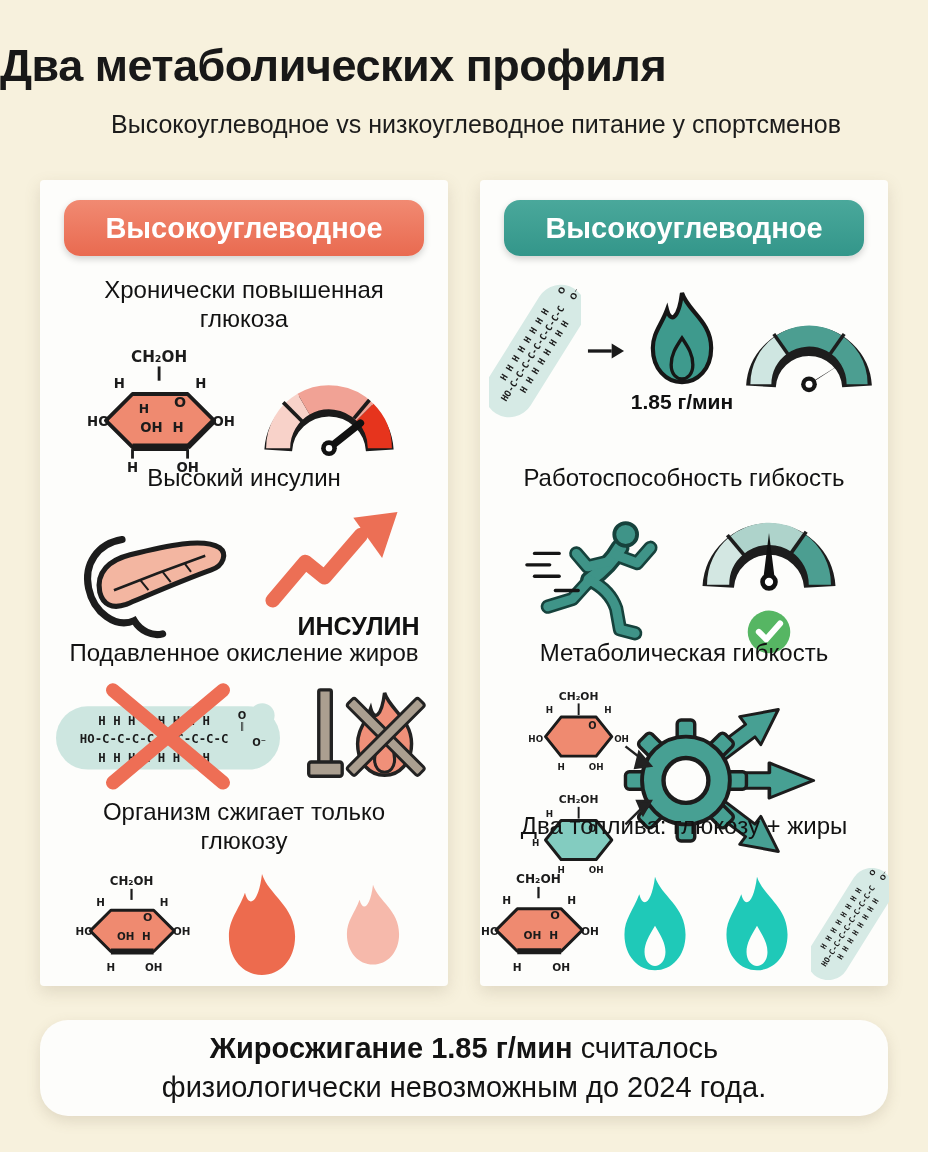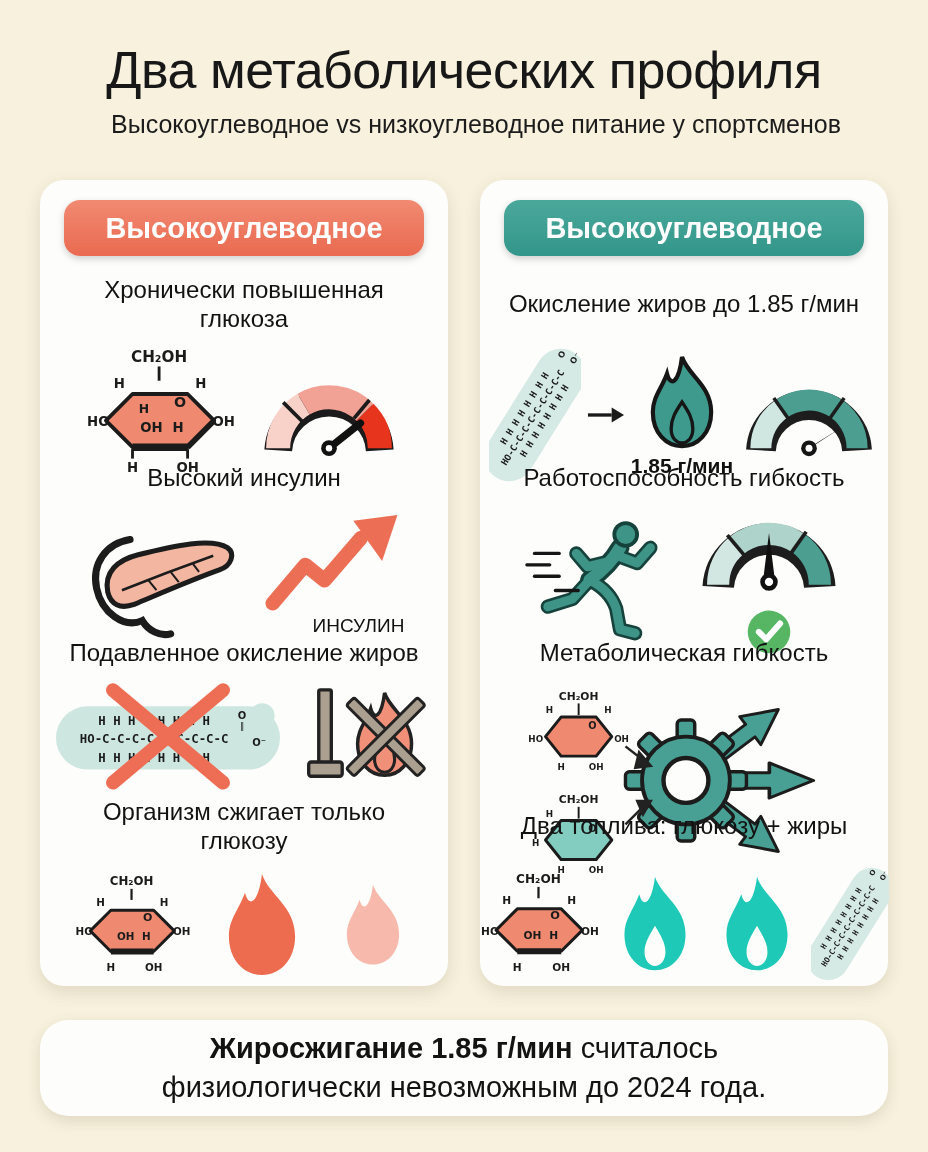--- a/index.html
+++ b/index.html
@@ -1,33 +1,33 @@
 <!DOCTYPE html>
 <html><head>
 <meta charset="utf-8">
 <style>
   html,body{margin:0;padding:0;}
   body{width:928px;height:1152px;background:#f7f1dd;font-family:"Liberation Sans",sans-serif;}
   .canvas{position:relative;width:928px;height:1152px;overflow:hidden;}
-  .title{position:absolute;top:40px;left:0;width:100%;text-align:center;font-size:52px;font-weight:400;color:#181818;letter-spacing:-0.5px;}
+  .title{position:absolute;top:40px;left:0;width:100%;text-align:left;font-size:45px;font-weight:700;color:#181818;letter-spacing:-0.5px;}
   .subtitle{position:absolute;top:110px;left:12px;width:100%;text-align:center;font-size:25px;font-weight:500;color:#1c1c1c;}
-  .card{position:absolute;top:180px;width:408px;height:806px;background:#fdfdfb;border-radius:24px;box-shadow:0 6px 16px rgba(120,108,75,.18);}
+  .card{position:absolute;top:180px;width:408px;height:806px;background:#fdfdfb;border-radius:4px;box-shadow:0 6px 16px rgba(120,108,75,.18);}
   .card.left{left:40px;} .card.right{left:480px;}
   .pill{position:absolute;left:24px;right:24px;top:20px;height:56px;border-radius:16px;display:flex;align-items:center;justify-content:center;color:#fff;font-size:29px;font-weight:700;box-shadow:0 3px 7px rgba(0,0,0,.18);}
   .pill.coral{background:linear-gradient(180deg,#f18a72,#e96a50);}
   .pill.teal{background:linear-gradient(180deg,#4aa89b,#33968a);}
   .sec{position:absolute;left:8px;right:8px;display:flex;flex-direction:column;align-items:center;}
   .s1{top:92px;} .s2{top:281px;} .s3{top:456px;} .s4{top:614px;}
   .sec-title{font-size:24px;font-weight:500;color:#121212;text-align:center;line-height:1.22;display:flex;align-items:center;justify-content:center;max-width:370px;}
   .sec-title.tall{min-height:64px;}
   .sec-title.short{min-height:34px;}
   .icon-row{display:flex;align-items:center;justify-content:center;gap:18px;margin-top:10px;}
   .icon-row.tight{gap:6px;}
   .stack{display:flex;flex-direction:column;align-items:center;}
-  .insulin-label{font-size:19px;font-weight:400;color:#111;margin-top:4px;margin-left:43px;}
+  .insulin-label{font-size:25px;font-weight:700;color:#111;margin-top:4px;margin-left:43px;}
   .flame-label{font-size:21px;font-weight:600;color:#111;margin-top:2px;white-space:nowrap;text-align:right;}
   .footer{position:absolute;left:40px;top:1020px;width:848px;height:96px;background:#fdfdfb;border-radius:28px;box-shadow:0 5px 14px rgba(120,108,75,.18);display:flex;flex-direction:column;align-items:center;justify-content:center;font-size:29px;color:#131313;line-height:1.35;}
   .footer .b{font-weight:700;}
   .footer .r{font-weight:500;}
   svg{display:block;}
   text{font-family:"DejaVu Sans",sans-serif;}
   .mono{font-family:"DejaVu Sans Mono",monospace;}
 </style>
 </head>
 <body>
@@ -152,21 +152,20 @@
           <path d="M55,6 C62,28 90,40 90,72 C90,97 74,113 55,113 C36,113 20,97 20,72 C20,54 30,45 37,26 C41,42 51,38 55,6 Z" fill="#f6b9ab"></path>
         </svg>
       </div>
     </div>
   </div>
 
   <div class="card right">
     <div class="pill teal">Высокоуглеводное</div>
 
     <div class="sec s1">
-      <div class="sec-title tall">Окисление жиров до 1.85 г/мин</div>
       <div class="icon-row tight">
         <svg width="92" height="138" viewBox="0 0 110 150">
           <g transform="translate(55,75) rotate(-58)">
             <rect x="-88" y="-30" width="176" height="60" rx="30" fill="#d6eae5"></rect>
             <text class="mono" x="0" y="-11" font-size="11" font-weight="bold" text-anchor="middle" fill="#1b1b1b">H H H H H H H H</text>
             <text class="mono" x="-4" y="3" font-size="11" font-weight="bold" text-anchor="middle" fill="#1b1b1b">HO-C-C-C-C-C-C-C-C-C</text>
             <text class="mono" x="0" y="17" font-size="11" font-weight="bold" text-anchor="middle" fill="#1b1b1b">H H H H H H H H</text>
             <text x="74" y="-8" font-size="10" font-weight="bold" fill="#1b1b1b">O</text>
             <text x="76" y="8" font-size="10" font-weight="bold" fill="#1b1b1b">O⁻</text>
           </g>

